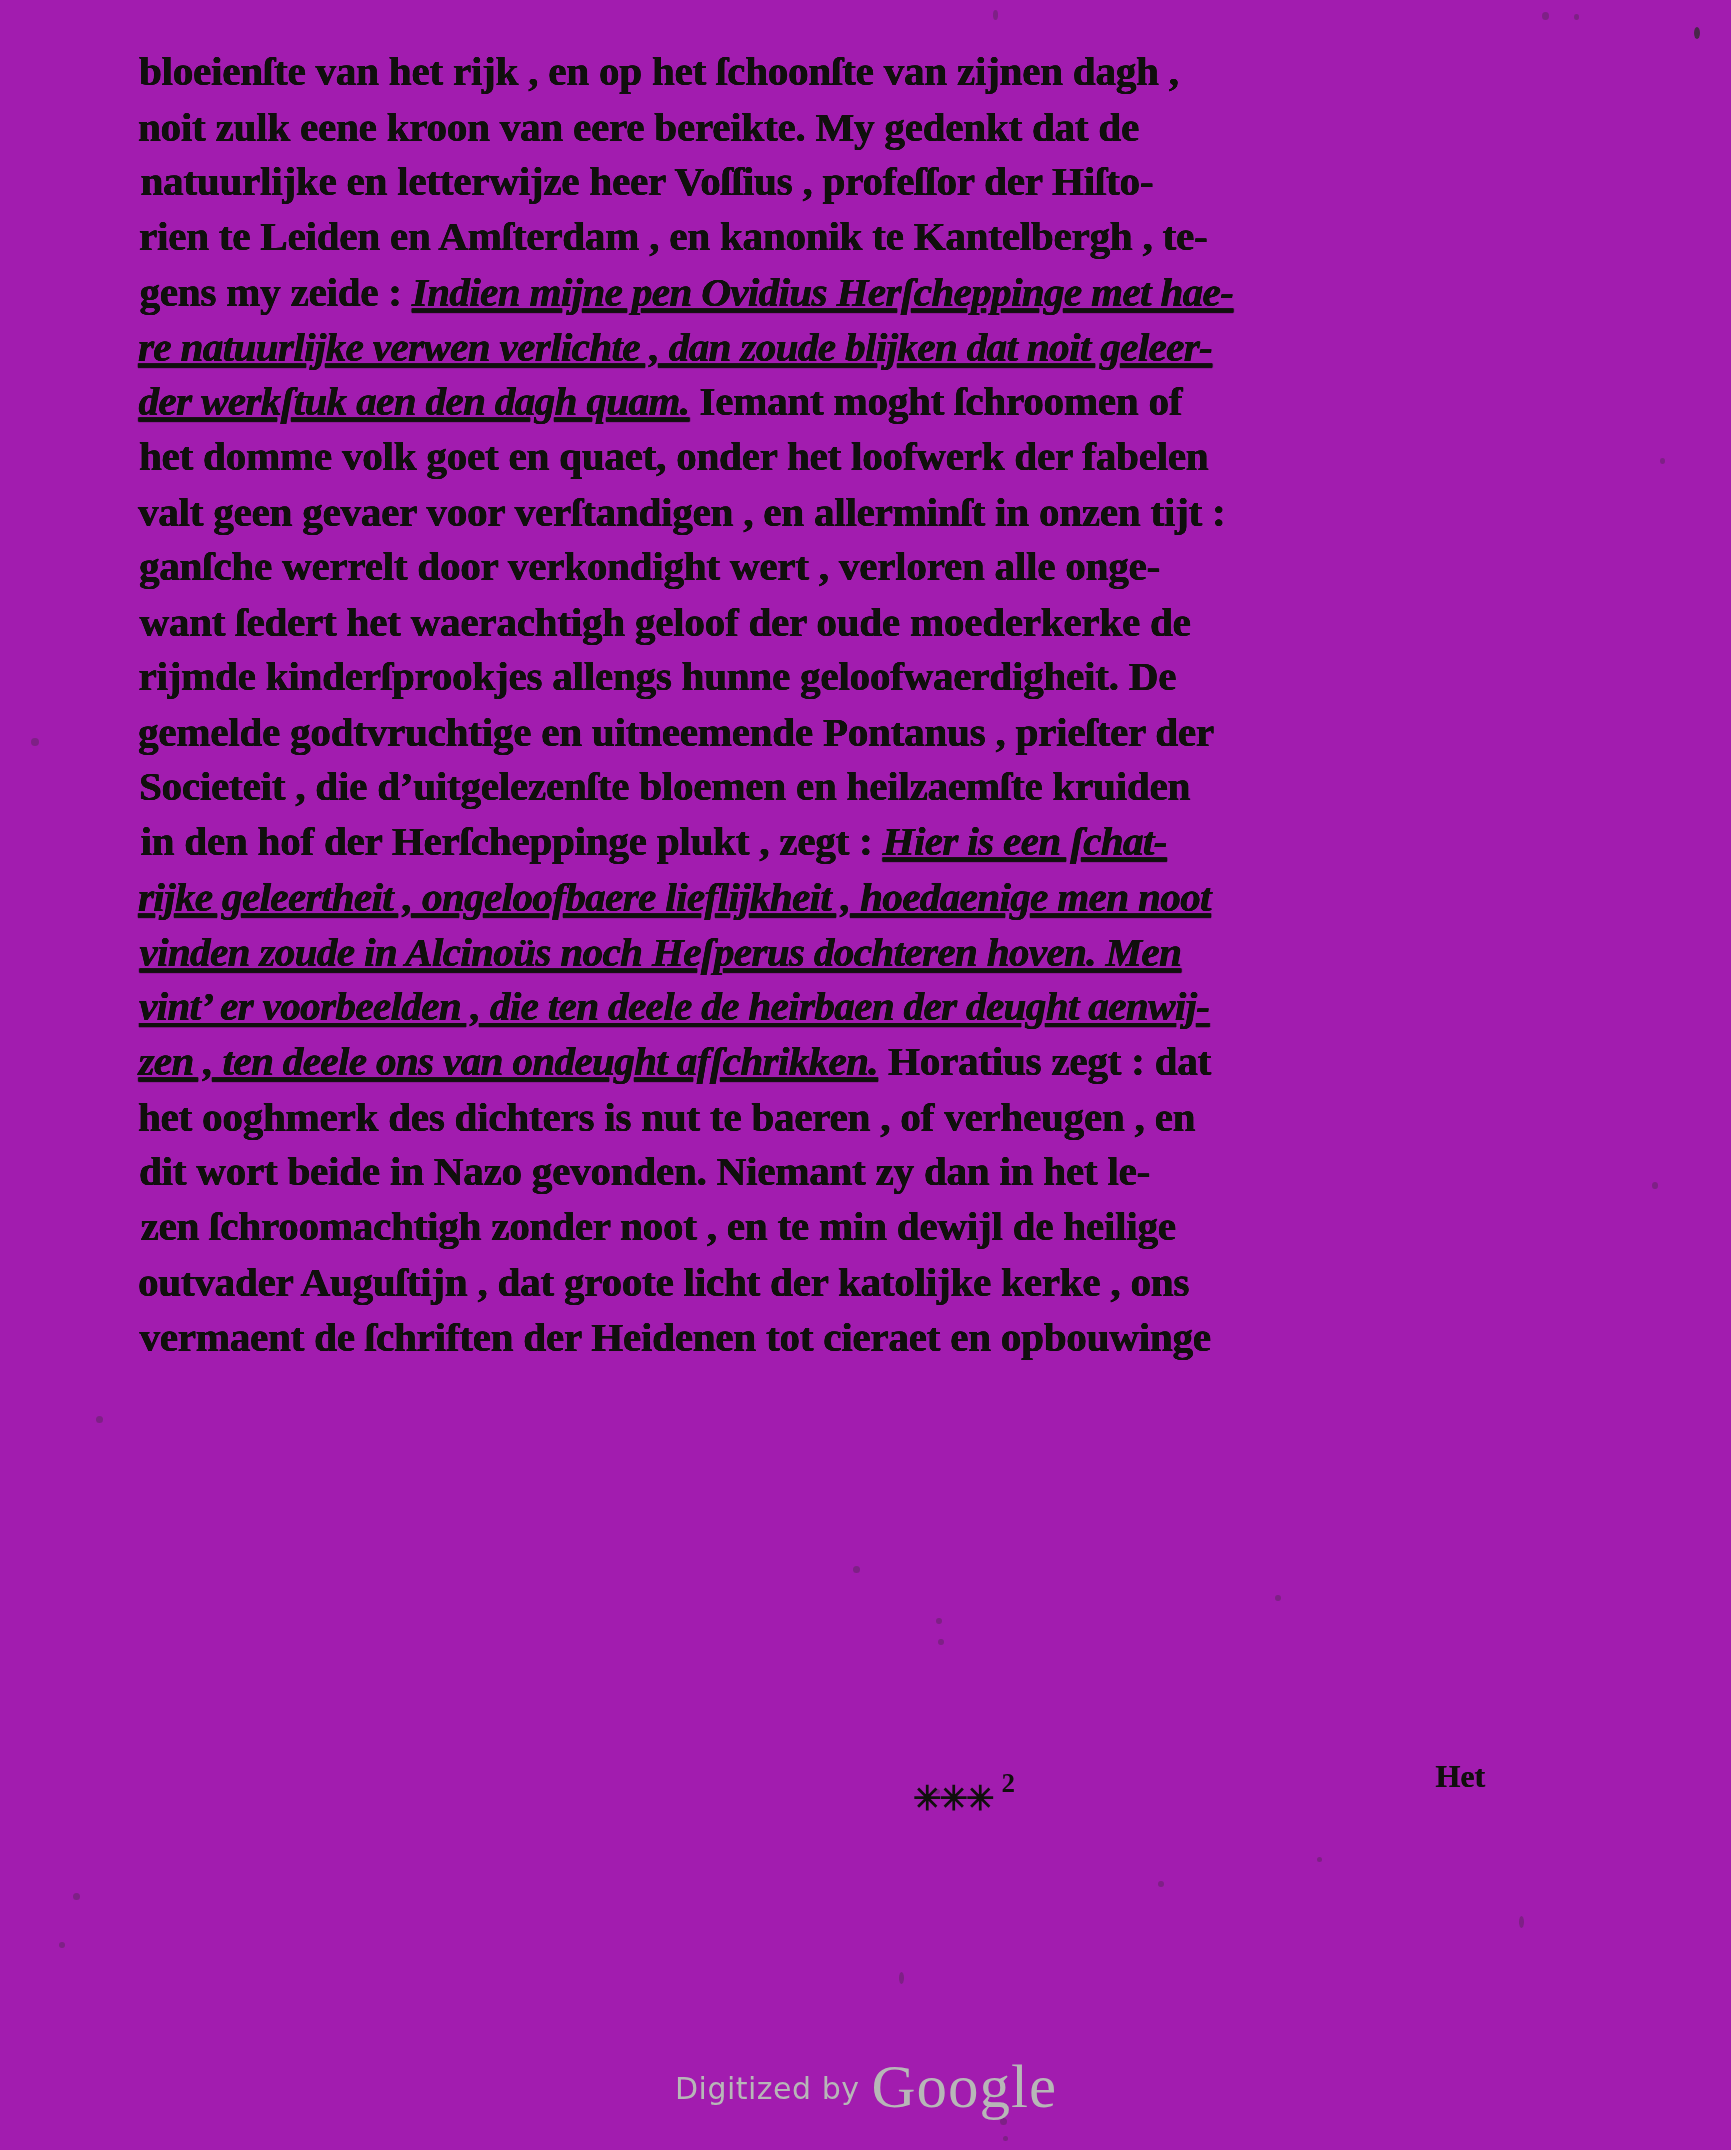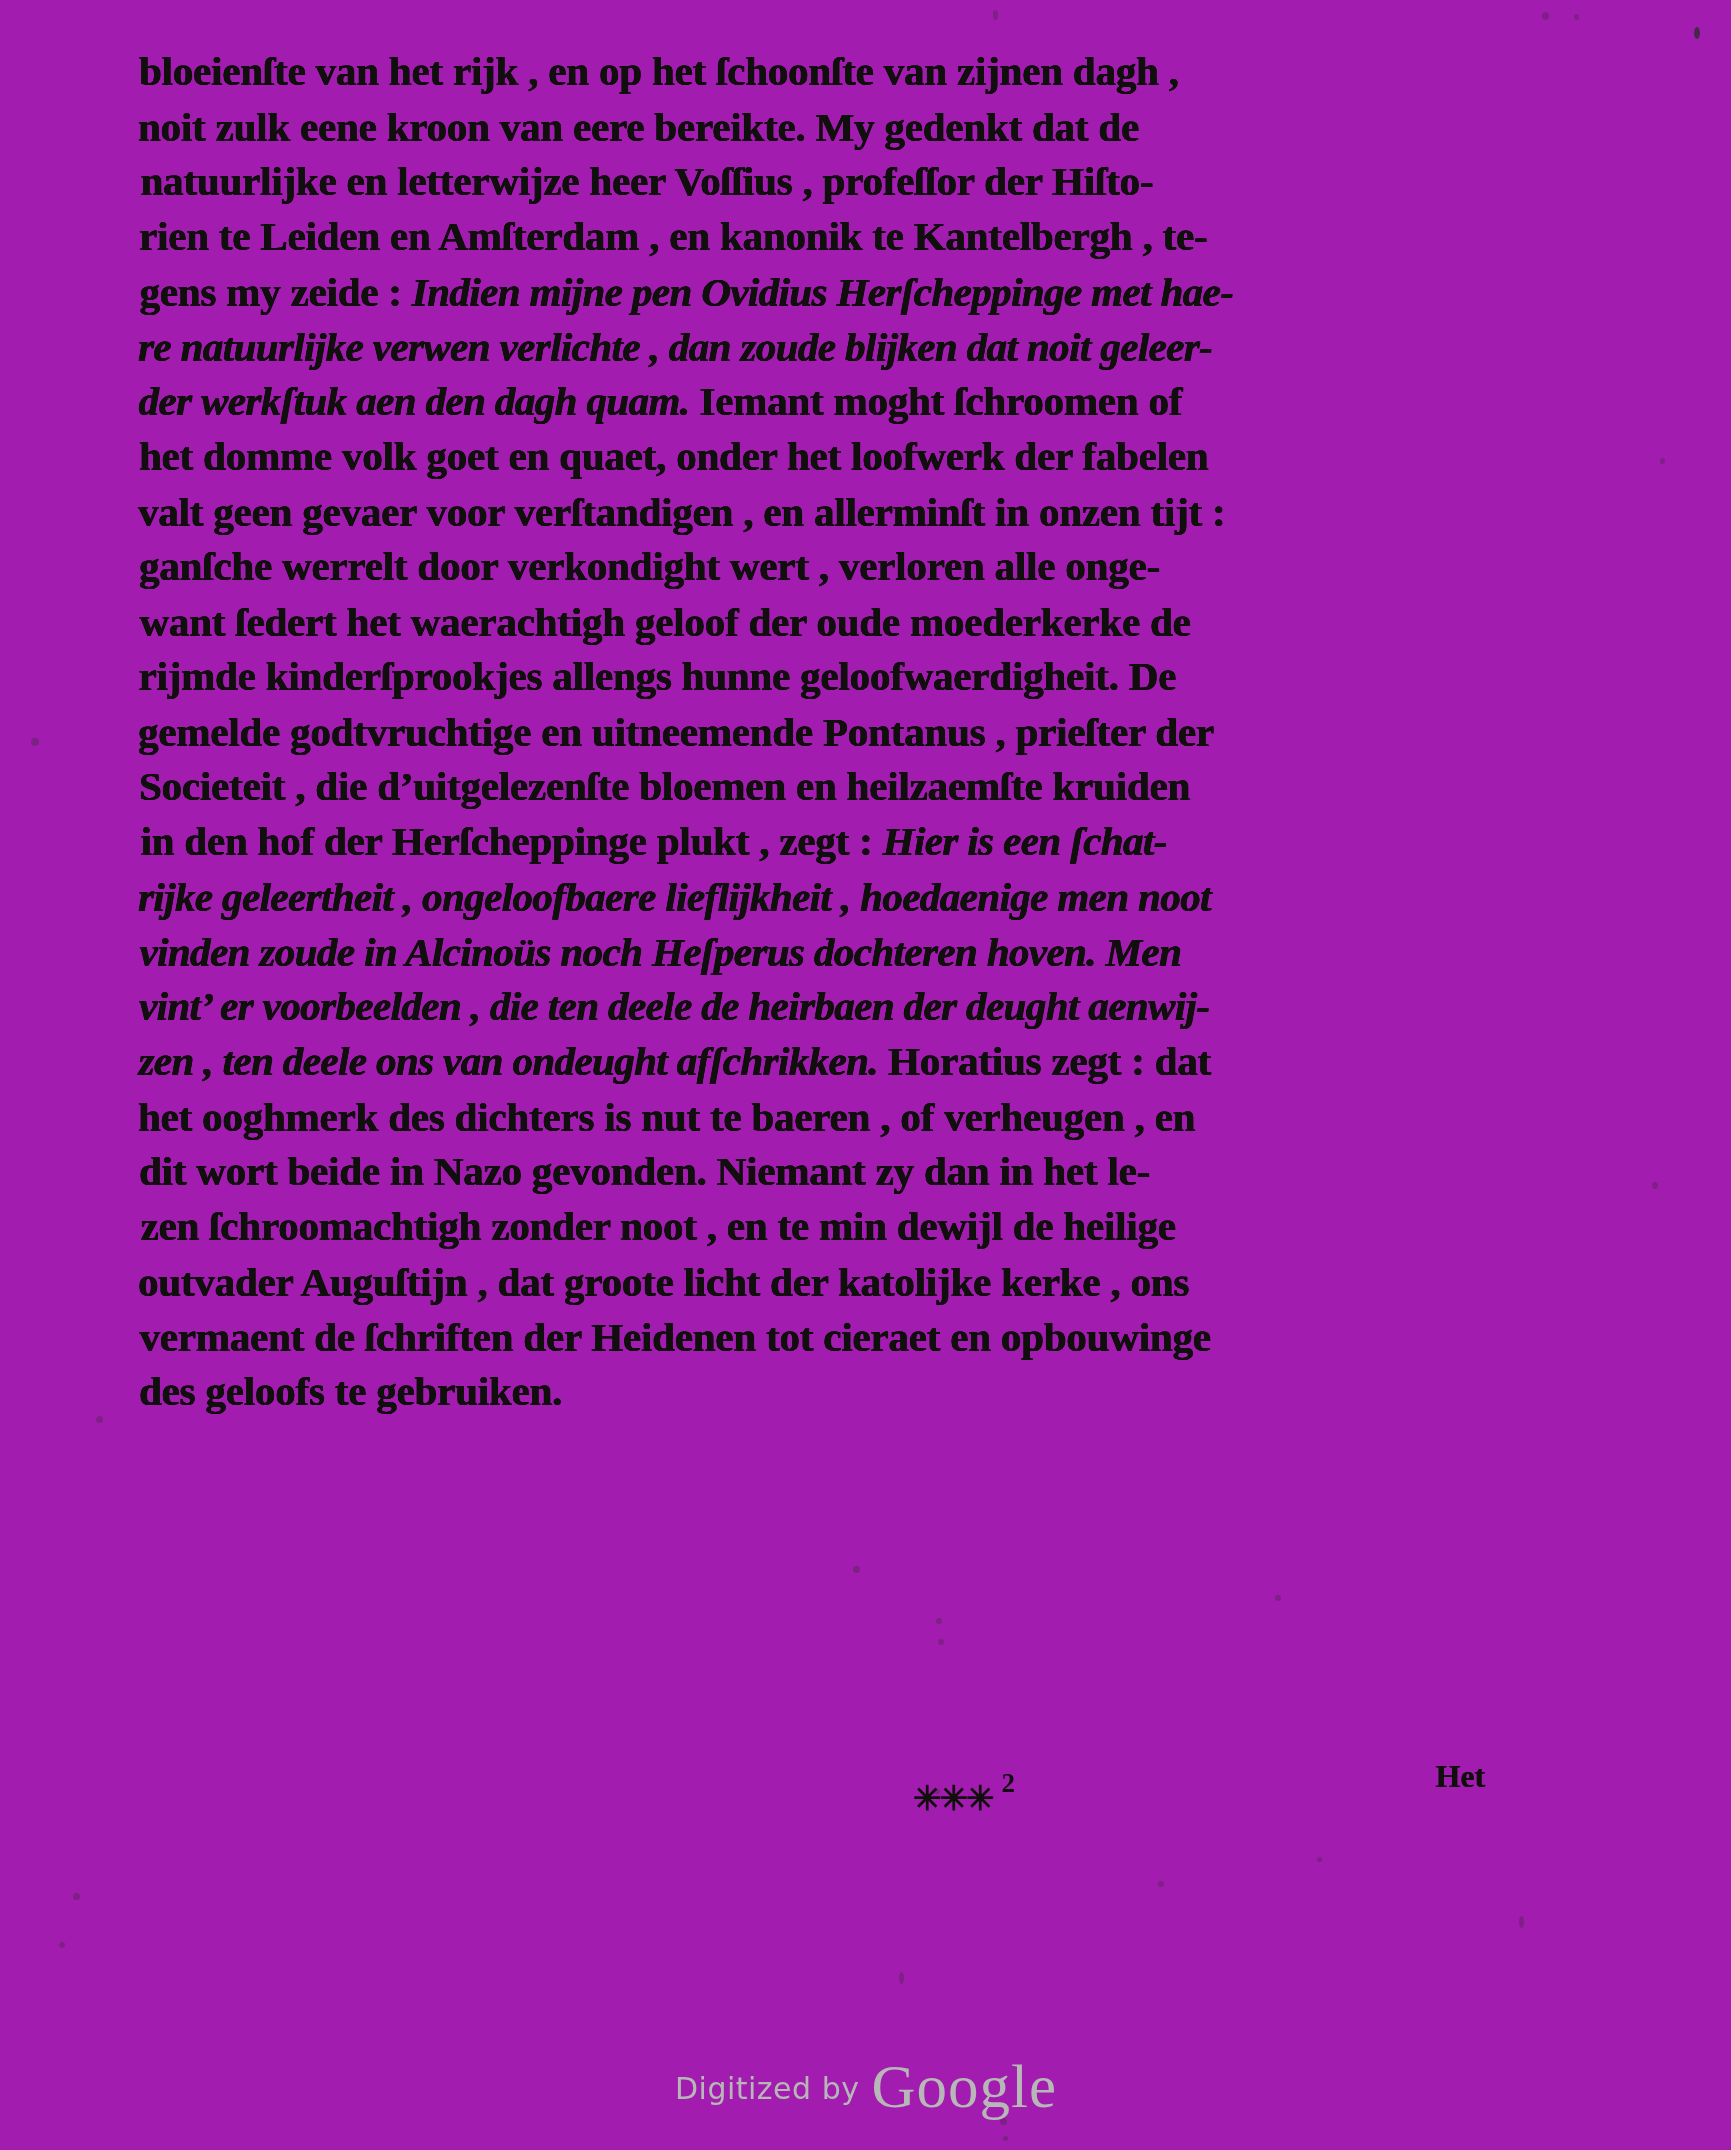--- a/index.html
+++ b/index.html
@@ -53,20 +53,21 @@
   
   .line > .seg {
     text-shadow: 0.4px 0 0 #100f0d, -0.3px 0 0 #100f0d, 0 0.3px 0 #100f0d;
   }
 
   .seg.ital {
     font-style: italic;
     font-weight: 700;
     letter-spacing: -0.6px;
     font-family: "Liberation Serif", "DejaVu Serif", serif;
+    text-decoration: underline;
   }
 
   
   .j1 { transform: translate(0px, 0px); }
   .j2 { transform: translate(-1px, 0.5px); }
   .j3 { transform: translate(1.5px, -0.5px); }
   .j4 { transform: translate(0.5px, 0.5px); }
   .j5 { transform: translate(-0.5px, -0.5px); }
 
   
@@ -205,21 +206,20 @@
     <div class="line j2"><span class="seg">het ooghmerk des dichters is nut te baeren ,  of verheugen ,  en</span></div>
 
     <div class="line j1"><span class="seg">dit wort beide in Nazo gevonden.  Niemant zy dan  in  het le-</span></div>
 
     <div class="line j3"><span class="seg">zen ſchroomachtigh zonder noot ,  en te min dewijl de heilige</span></div>
 
     <div class="line j2"><span class="seg">outvader Auguſtijn ,  dat groote licht der katolijke kerke ,  ons</span></div>
 
     <div class="line j4"><span class="seg">vermaent de ſchriften  der Heidenen tot cieraet en  opbouwinge</span></div>
 
-    <div class="line j1"><span class="seg">des geloofs te gebruiken.</span></div>
 
   </div>
 
   <div id="footer-row">
     <div id="signature-mark">
       <span class="asterisks">✳✳✳</span><span class="signum">2</span>
     </div>
     <div id="catchword">Het</div>
   </div>
 

